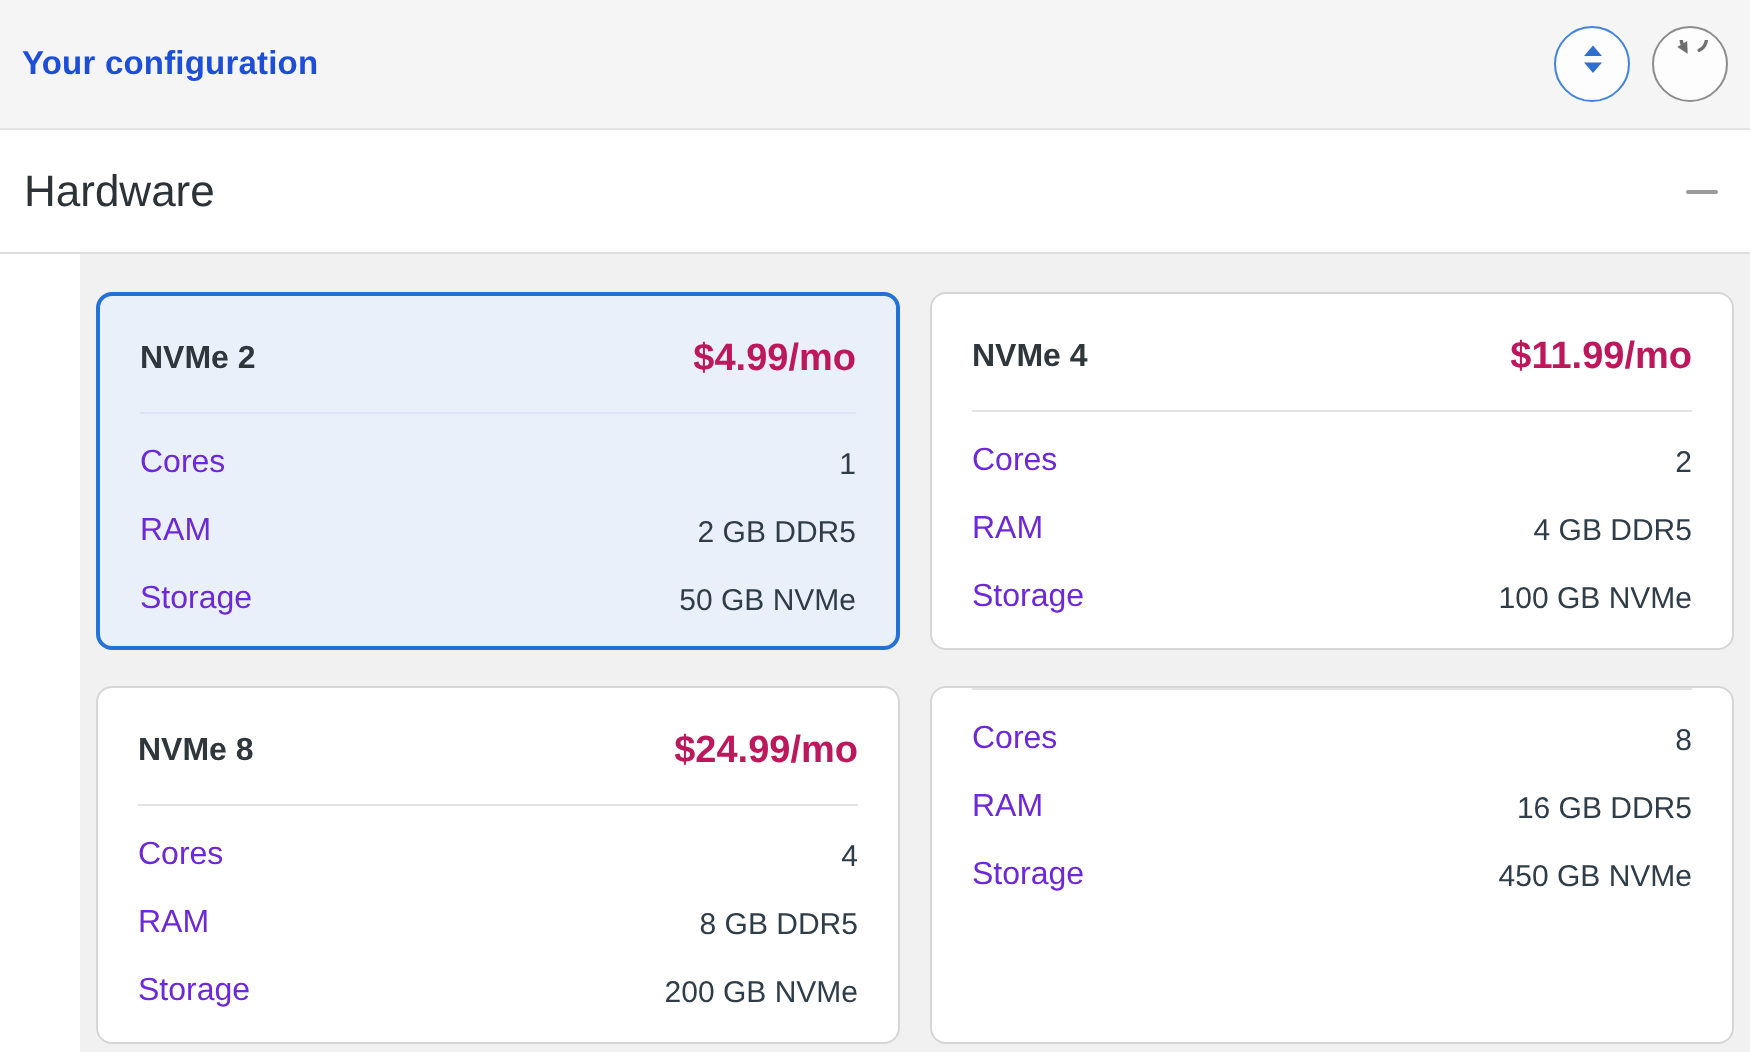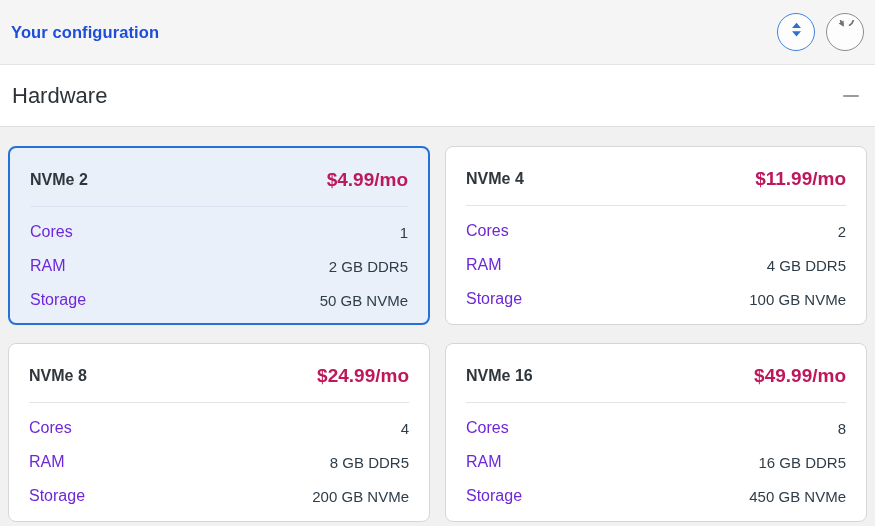--- a/index.html
+++ b/index.html
@@ -18,21 +18,21 @@
 
   
   .section-header { height:62px; background:#ffffff; border-bottom:1px solid #dedede;
     display:flex; align-items:center; justify-content:space-between; padding:0 12px; }
   .section-title { font-size:22px; font-weight:500; color:#2d3237; }
   .collapse-btn { width:24px; height:24px; display:flex; align-items:center;
     justify-content:center; cursor:pointer; }
   .collapse-btn .dash { width:16px; height:2px; background:#9b9b9b; border-radius:1px; }
 
   
-  .cards-area { background:#f1f1f2; padding:19px 8px; height:399px; }
+  .cards-area { background:#f1f1f2; padding:19px 8px; height:399px;margin-left:40px; }
   .cards-grid { display:grid; grid-template-columns:1fr 1fr; column-gap:15px; row-gap:18px; }
   .plan-card { height:179px; background:#ffffff; border:1px solid #d6d6d6; border-radius:8px;
     padding:0 20px; cursor:pointer; }
   .plan-card.selected { background:#e9f0fa; border:2px solid #2472d8; }
   .card-header { height:58px; display:flex; align-items:center; justify-content:space-between;
     padding-top:6px; }
   .plan-name { font-size:16px; font-weight:bold; color:#2f363c; }
   .plan-price { font-size:19px; font-weight:bold; color:#be185d; }
   .card-divider { border:none; border-top:1px solid #e3e3e3; }
   .plan-card.selected .card-divider { border-top-color:#dbe5f3; }
@@ -136,24 +136,20 @@
           <span class="spec-value">8 GB DDR5</span>
         </div>
         <div class="spec-row">
           <span class="spec-label">Storage</span>
           <span class="spec-value">200 GB NVMe</span>
         </div>
       </div>
     </div>
 
     <div class="plan-card">
-      <div class="card-header">
-        <span class="plan-name">NVMe 16</span>
-        <span class="plan-price">$49.99/mo</span>
-      </div>
       <hr class="card-divider">
       <div class="spec-rows">
         <div class="spec-row">
           <span class="spec-label">Cores</span>
           <span class="spec-value">8</span>
         </div>
         <div class="spec-row">
           <span class="spec-label">RAM</span>
           <span class="spec-value">16 GB DDR5</span>
         </div>

